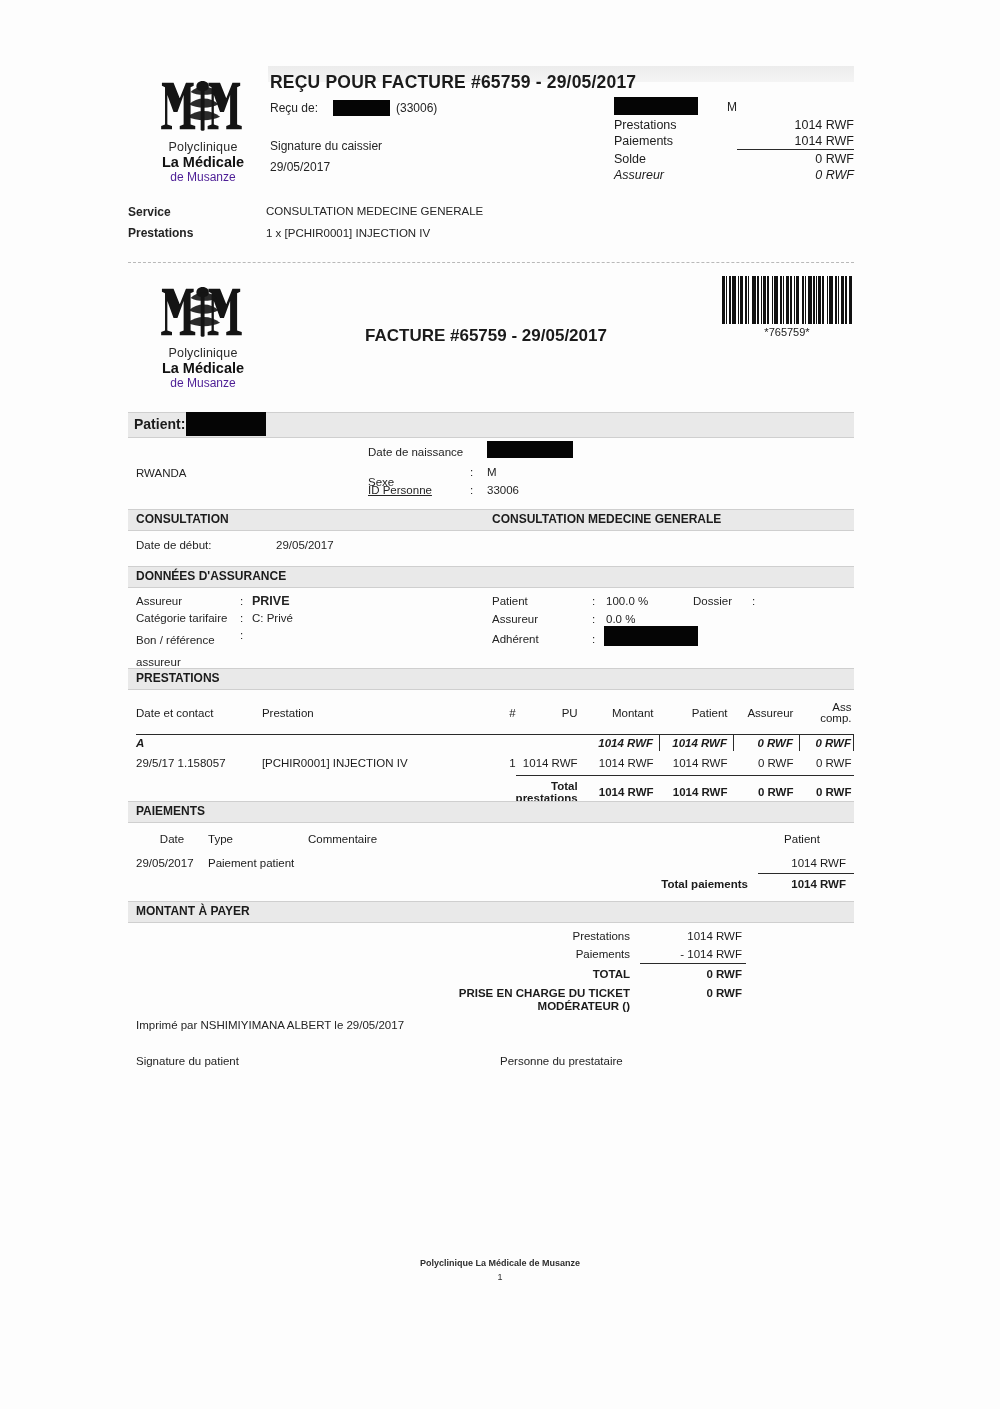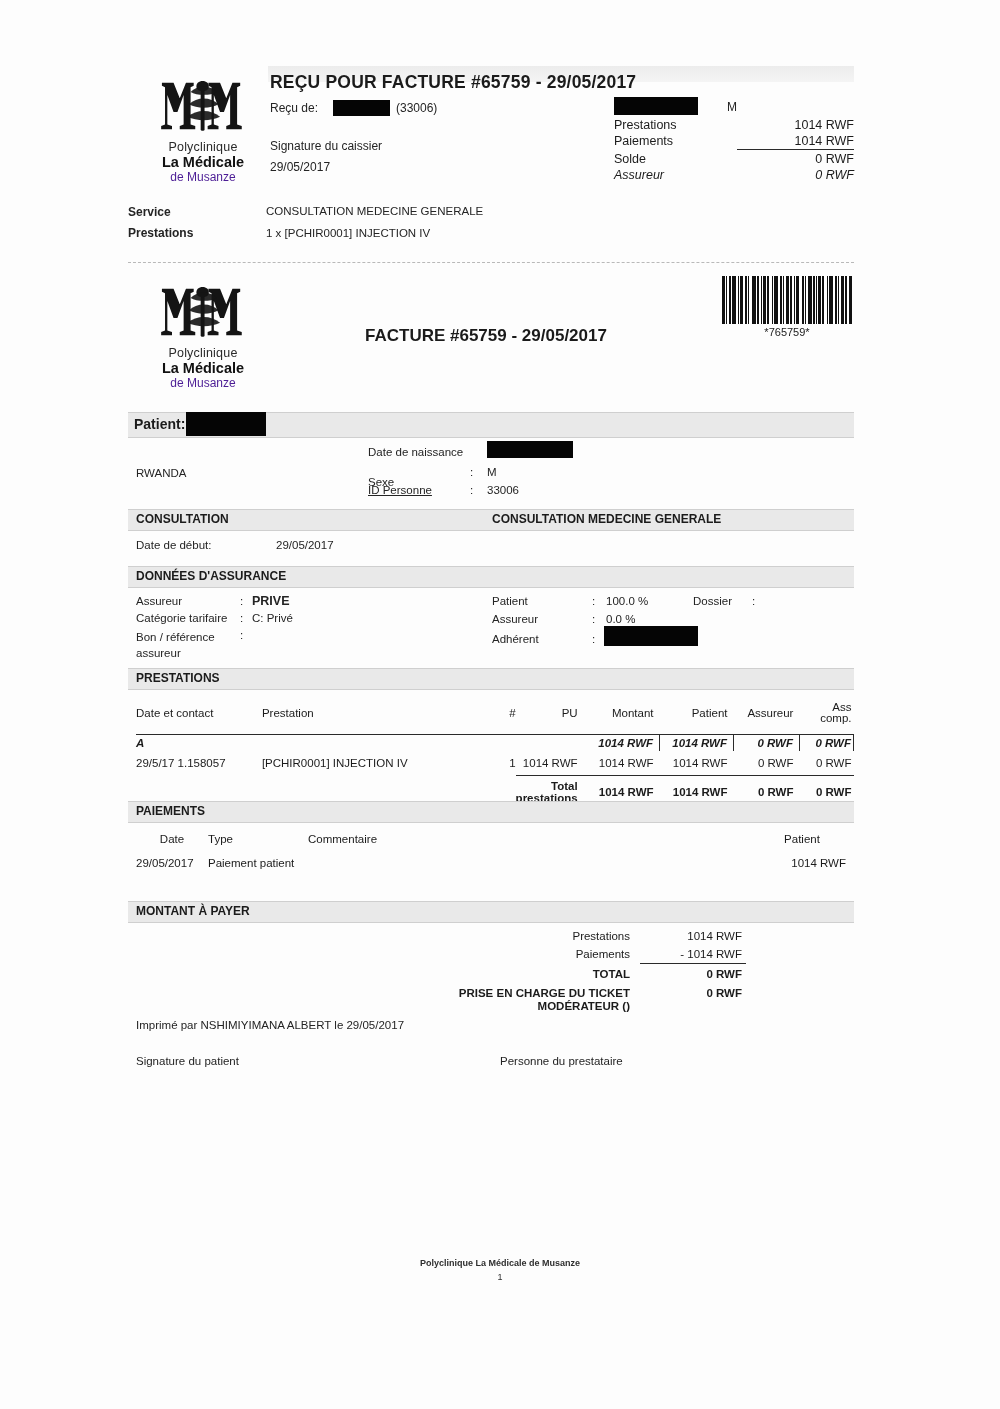--- a/index.html
+++ b/index.html
@@ -275,21 +275,21 @@
   <div style="position:absolute; left:136px; top:569px; font-size:12px; font-weight:bold;">DONNÉES D'ASSURANCE</div>
 
   <div class="sm" style="position:absolute; left:136px; top:595px;">Assureur</div>
   <div class="sm" style="position:absolute; left:240px; top:595px;">:</div>
   <div class="sm bold" style="position:absolute; left:252px; top:594px; font-size:12.5px;">PRIVE</div>
 
   <div class="sm" style="position:absolute; left:136px; top:612px;">Catégorie tarifaire</div>
   <div class="sm" style="position:absolute; left:240px; top:612px;">:</div>
   <div class="sm" style="position:absolute; left:252px; top:612px;">C: Privé</div>
 
-  <div class="sm" style="position:absolute; left:136px; top:629px; width:100px; line-height:16px;">Bon / référence assureur</div>
+  <div class="sm" style="position:absolute; left:136px; top:629px; width:100px; line-height:22px;">Bon / référence assureur</div>
   <div class="sm" style="position:absolute; left:240px; top:629px;">:</div>
 
   <div class="sm" style="position:absolute; left:492px; top:595px;">Patient</div>
   <div class="sm" style="position:absolute; left:592px; top:595px;">:</div>
   <div class="sm" style="position:absolute; left:606px; top:595px;">100.0 %</div>
 
   <div class="sm" style="position:absolute; left:492px; top:613px;">Assureur</div>
   <div class="sm" style="position:absolute; left:592px; top:613px;">:</div>
   <div class="sm" style="position:absolute; left:606px; top:613px;">0.0 %</div>
 
@@ -377,20 +377,27 @@
       <td></td>
       <td class="center" style="padding:2px 8px 8px 0;">Patient</td>
     </tr>
     <tr>
       <td style="padding:4px 0;">29/05/2017</td>
       <td style="padding:4px 0;">Paiement patient</td>
       <td style="padding:4px 0;"></td>
       <td></td>
       <td class="right" style="padding:4px 8px 4px 0;">1014 RWF</td>
     </tr>
+    <tr>
+      <td></td>
+      <td></td>
+      <td></td>
+      <td class="right bold" style="padding:4px 10px 2px 0;">Total paiements</td>
+      <td class="right bold line-top" style="padding:4px 8px 2px 0;">1014 RWF</td>
+    </tr>
   </tbody>
     </table>
 
   <div class="band" style="position:absolute; left:128px; top:901px; width:726px; height:20px;"></div>
   <div style="position:absolute; left:136px; top:904px; font-size:12px; font-weight:bold;">MONTANT À PAYER</div>
 
   <table style="position:absolute; left:400px; top:927px; width:346px;">
     <colgroup>
         <col style="width:240px">
         <col style="width:106px">

